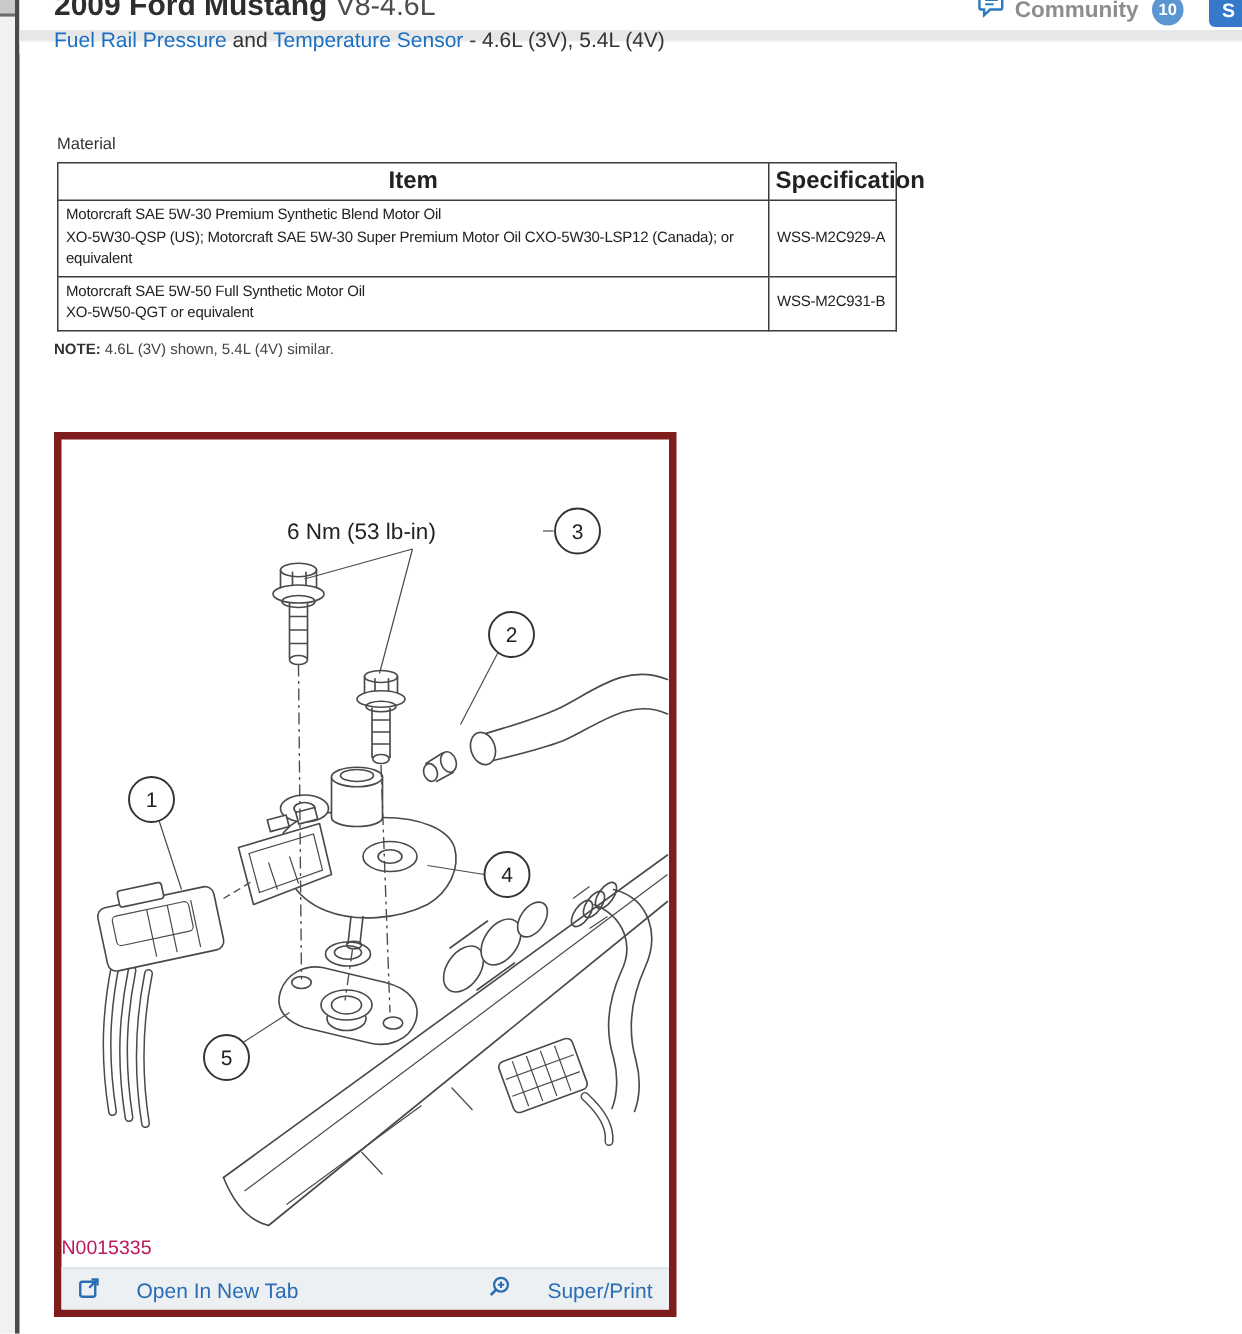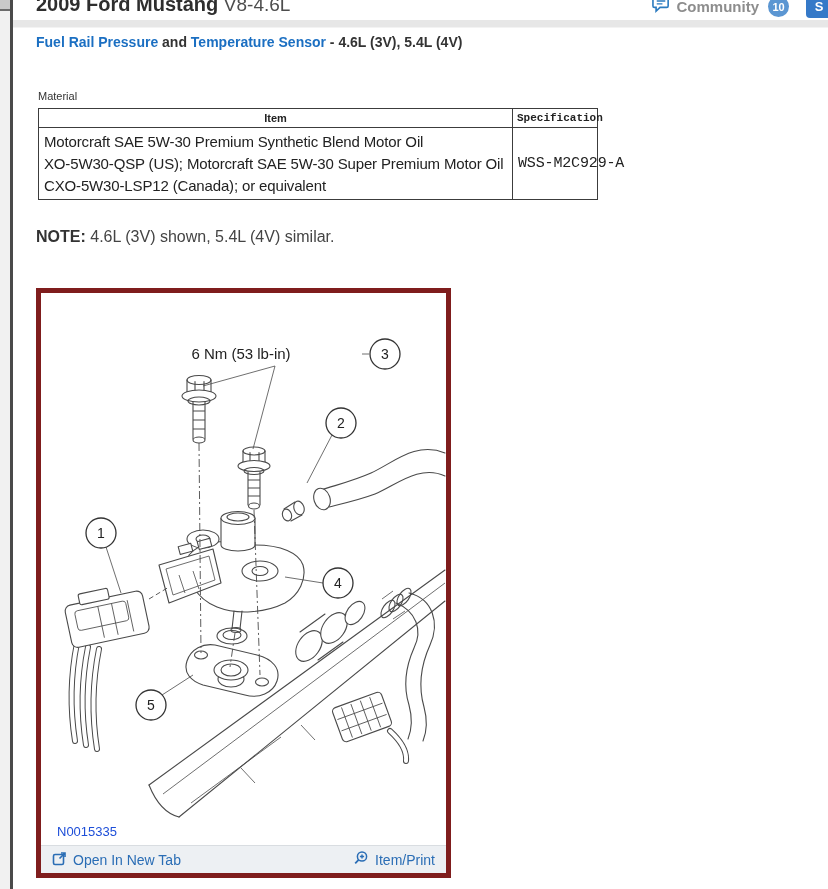--- a/index.html
+++ b/index.html
@@ -21,47 +21,47 @@
   .hdr-right{position:absolute;right:-4px;top:-5px;display:flex;align-items:center;}
   .community-label{color:#8d8d8d;font-weight:bold;font-size:15px;margin:0 9px 0 6px;}
   .badge{width:21px;height:21px;border-radius:50%;background:#5b96d2;color:#fff;font-size:11px;
          font-weight:bold;display:flex;align-items:center;justify-content:center;}
   .corner-btn{width:26px;height:23px;border-radius:4px;background:#3579c8;color:#fff;font-weight:bold;
               font-size:13px;display:flex;align-items:center;justify-content:center;margin-left:17px;}
   .hdr-divider{position:absolute;left:13px;right:0;top:20px;height:7px;background:#e7e7e7;
                border-bottom:1px solid #f3f3f3;}
 
   
-  .subtitle{position:absolute;left:36px;top:34px;margin:0;font-size:14px;font-weight:bold;color:#333;}
+  .subtitle{position:absolute;left:36px;top:18px;margin:0;font-size:14px;font-weight:normal;color:#333;}
   .subtitle a{color:#1b6fc2;text-decoration:none;cursor:pointer;}
 
   
   .table-caption{position:absolute;left:38px;top:90px;width:560px;text-align:left;
                  font-size:11px;color:#333;}
   table.material{position:absolute;left:38px;top:108px;width:560px;border-collapse:collapse;
                  color:#222;table-layout:fixed;}
   table.material th,table.material td{border:1px solid #3c3c3c;vertical-align:middle;}
-  table.material th{font-size:11px;font-weight:bold;text-align:center;padding:3px 4px;}
-  table.material td{font-size:15px;letter-spacing:-0.15px;line-height:1.45;padding:3px 5px;}
-  td.spec,th.spec{width:76px;font-family:Liberation Mono, monospace;}
+  table.material th{font-size:16px;font-weight:bold;text-align:center;padding:3px 4px;}
+  table.material td{font-size:10px;letter-spacing:-0.15px;line-height:1.45;padding:3px 5px;}
+  td.spec,th.spec{width:76px;}
   td.spec{font-size:9.5px;white-space:nowrap;}
 
   
-  .note{position:absolute;left:36px;top:228px;margin:0;font-size:16px;color:#444;}
+  .note{position:absolute;left:36px;top:228px;margin:0;font-size:10px;color:#444;}
   .note strong{color:#333;}
 
   
   .figure-panel{position:absolute;left:36px;top:288px;width:405px;height:580px;
                 border:5px solid #7f1d1d;background:#fff;}
   .figure-panel svg.diagram{position:absolute;left:0;top:0;}
-  .figure-id{position:absolute;left:16px;bottom:34px;font-size:13px;color:#1d4ed8;}
+  .figure-id{position:absolute;left:0;bottom:34px;font-size:13px;color:#be185d;}
   .figure-footer{position:absolute;left:0;right:0;bottom:0;height:28px;background:#edf0f3;
                  border-top:1px solid #d9dde1;display:flex;align-items:center;
                  justify-content:space-between;padding:0 11px;box-sizing:border-box;}
-  .flink{display:flex;align-items:center;gap:6px;color:#2a6db5;font-size:14px;
+  .flink{display:flex;align-items:center;gap:24px;color:#2a6db5;font-size:14px;
          text-decoration:none;cursor:pointer;}
 
   
   .ln{stroke:#4a4a4a;stroke-width:1.1;fill:none;stroke-linecap:round;stroke-linejoin:round;}
   .lnf{stroke:#4a4a4a;stroke-width:1.1;fill:#fff;stroke-linejoin:round;}
   .thin{stroke:#4a4a4a;stroke-width:0.8;fill:none;}
   .dashdot{stroke:#4a4a4a;stroke-width:0.9;fill:none;stroke-dasharray:8 3 2 3;}
   .dash{stroke:#4a4a4a;stroke-width:0.9;fill:none;stroke-dasharray:5 3;}
   .tube-o{stroke:#4a4a4a;stroke-width:6;fill:none;stroke-linecap:round;}
   .tube-i{stroke:#fff;stroke-width:4;fill:none;stroke-linecap:round;}
@@ -110,20 +110,24 @@
       <tr>
         <th>Item</th>
         <th class="spec">Specification</th>
       </tr>
     </thead>
     <tbody>
       <tr>
         <td><span>Motorcraft SAE 5W-30 Premium Synthetic Blend Motor Oil</span><br><span>XO-5W30-QSP (US); Motorcraft SAE 5W-30 Super Premium Motor Oil CXO-5W30-LSP12 (Canada); or equivalent</span></td>
         <td class="spec">WSS-M2C929-A</td>
       </tr>
+      <tr>
+        <td><span>Motorcraft SAE 5W-50 Full Synthetic Motor Oil</span><br><span>XO-5W50-QGT or equivalent</span></td>
+        <td class="spec">WSS-M2C931-B</td>
+      </tr>
     </tbody>
   </table>
 
   <p class="note"><strong>NOTE:</strong> <span>4.6L (3V) shown, 5.4L (4V) similar.</span></p>
 
   <div class="figure-panel">
     <svg class="diagram" width="405" height="530" viewBox="0 0 405 530">
 
       <g>
         <path class="ln" d="M108,492 L404,277"></path>
@@ -278,18 +282,18 @@
         <span>Open In New Tab</span>
       </a>
       <a class="flink">
         <span>
           <svg width="16" height="16" viewBox="0 0 16 16">
             <circle cx="9" cy="6.5" r="4.6" fill="none" stroke="#2a6db5" stroke-width="1.5"></circle>
             <path d="M9,4.4 v4.2 M6.9,6.5 h4.2" stroke="#2a6db5" stroke-width="1.4"></path>
             <path d="M5.6,9.9 L2.2,13.3" stroke="#2a6db5" stroke-width="1.8"></path>
           </svg>
         </span>
-        <span>Item/Print</span>
+        <span>Super/Print</span>
       </a>
     </div>
   </div>
 
 </div>
 
 </body></html>

